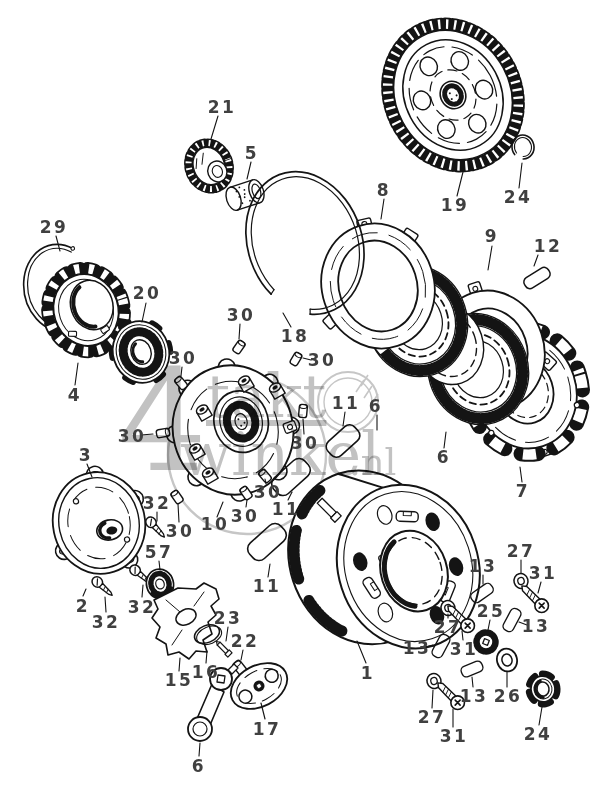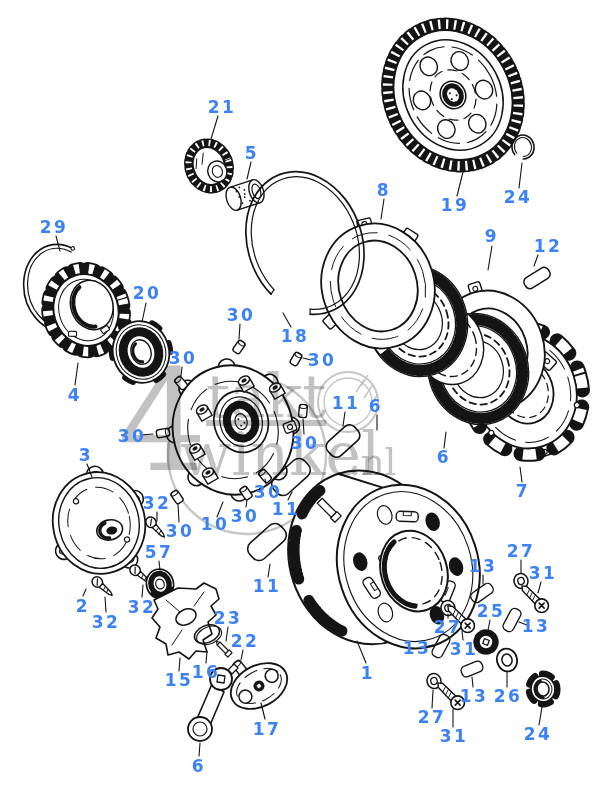--- a/index.html
+++ b/index.html
@@ -5,21 +5,21 @@
   html,body{margin:0;padding:0;background:#fff;}
   .stage{position:relative;width:600px;height:800px;background:#ffffff;overflow:hidden;
          font-family:"DejaVu Sans",sans-serif;}
   svg{position:absolute;left:0;top:0;}
   .k{stroke:#141414;fill:none;stroke-linecap:round;stroke-linejoin:round;}
   .wf{stroke:#141414;fill:#ffffff;stroke-linejoin:round;}
   .dk{fill:#141414;stroke:none;}
   .wln{stroke:#ffffff;fill:none;}
   .gh{stroke:#c6c6c6;fill:none;}
   .co{position:absolute;transform:translate(-50%,-50%);font:700 17px "DejaVu Sans",sans-serif;
-      letter-spacing:2.5px;color:#3b82f6;white-space:nowrap;z-index:30;}
+      letter-spacing:2.5px;color:#404040;white-space:nowrap;z-index:30;}
   .wm{position:absolute;color:#c2c2c2;mix-blend-mode:multiply;z-index:20;
       font-family:"DejaVu Serif",serif;line-height:1;white-space:nowrap;}
   .wm-4{left:118px;top:352px;font-size:140px;}
   .wm-takt{left:206px;top:366px;font-size:60px;text-decoration:underline;}
   .wm-winkel{left:180px;top:424px;font-size:60px;}
   .wm-nl{left:349px;top:444px;font-size:37px;}
 </style>
 </head>
 <body>
 

